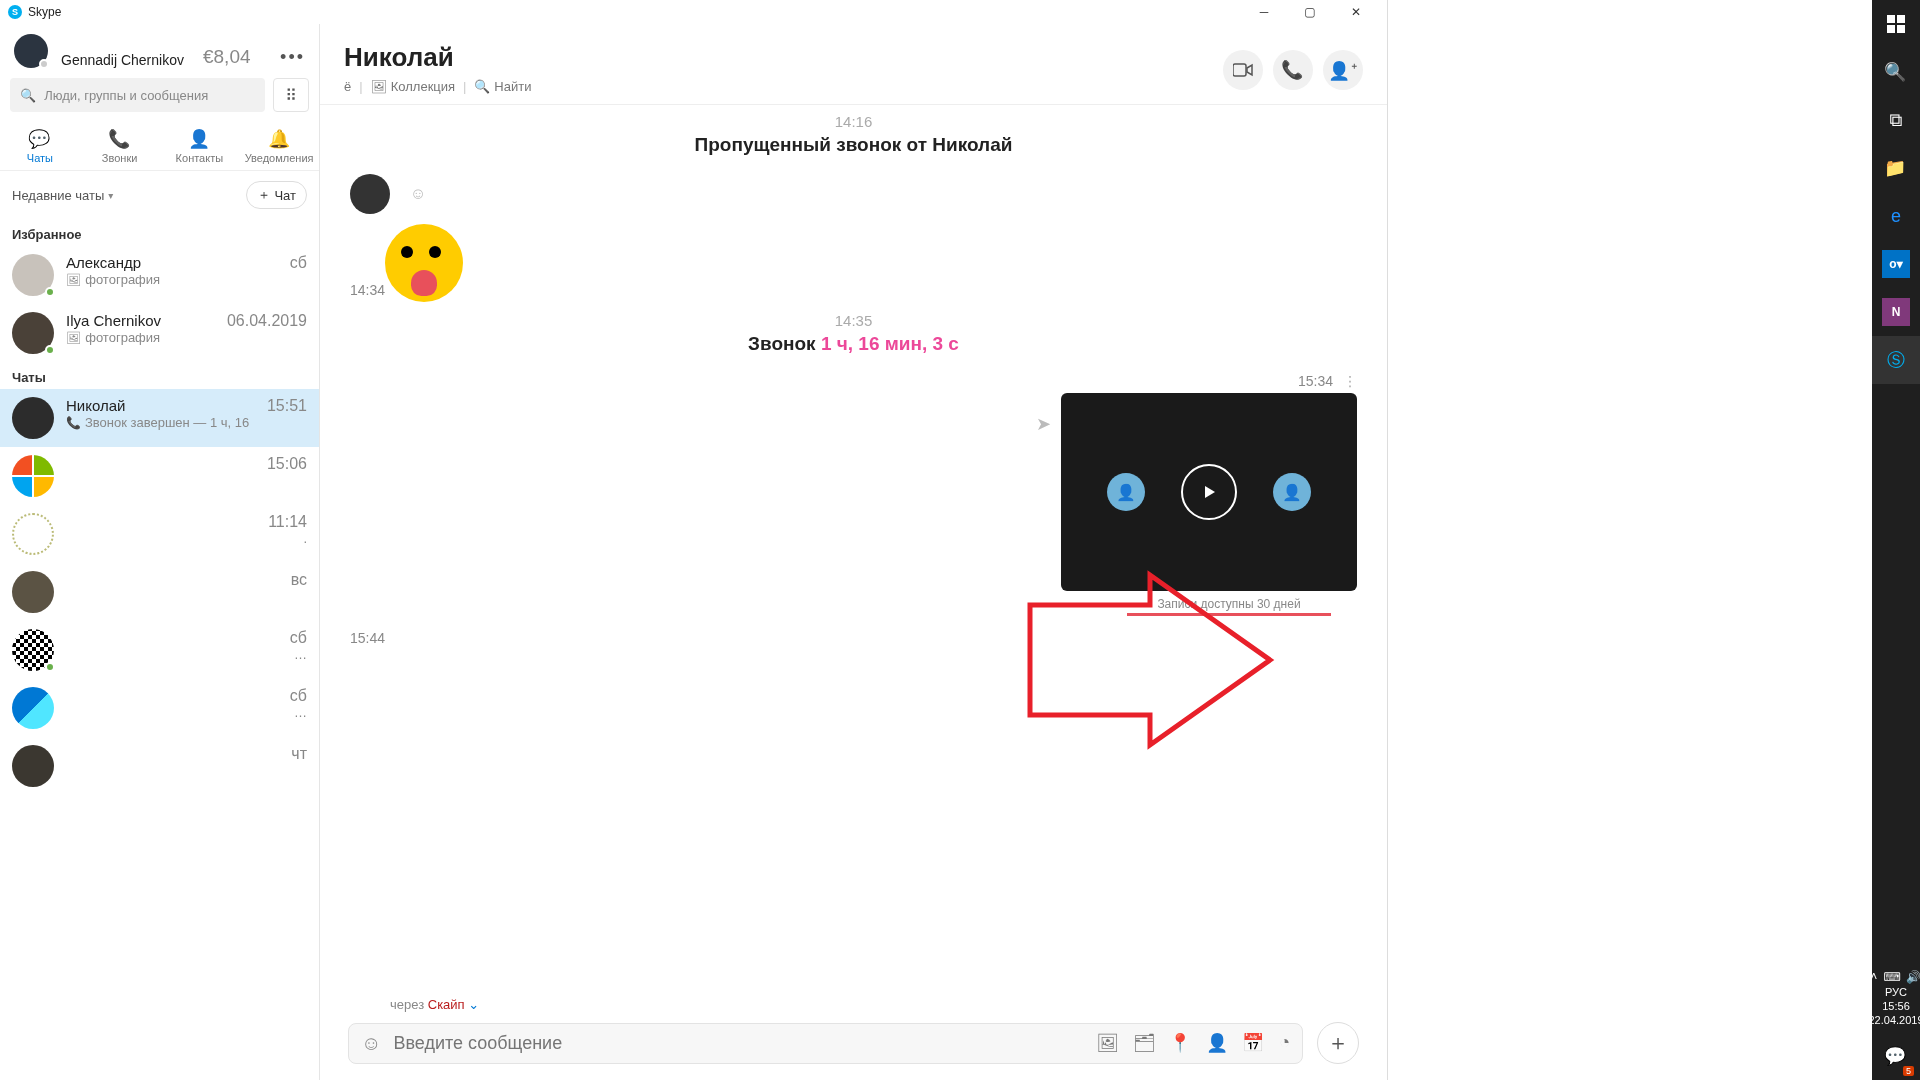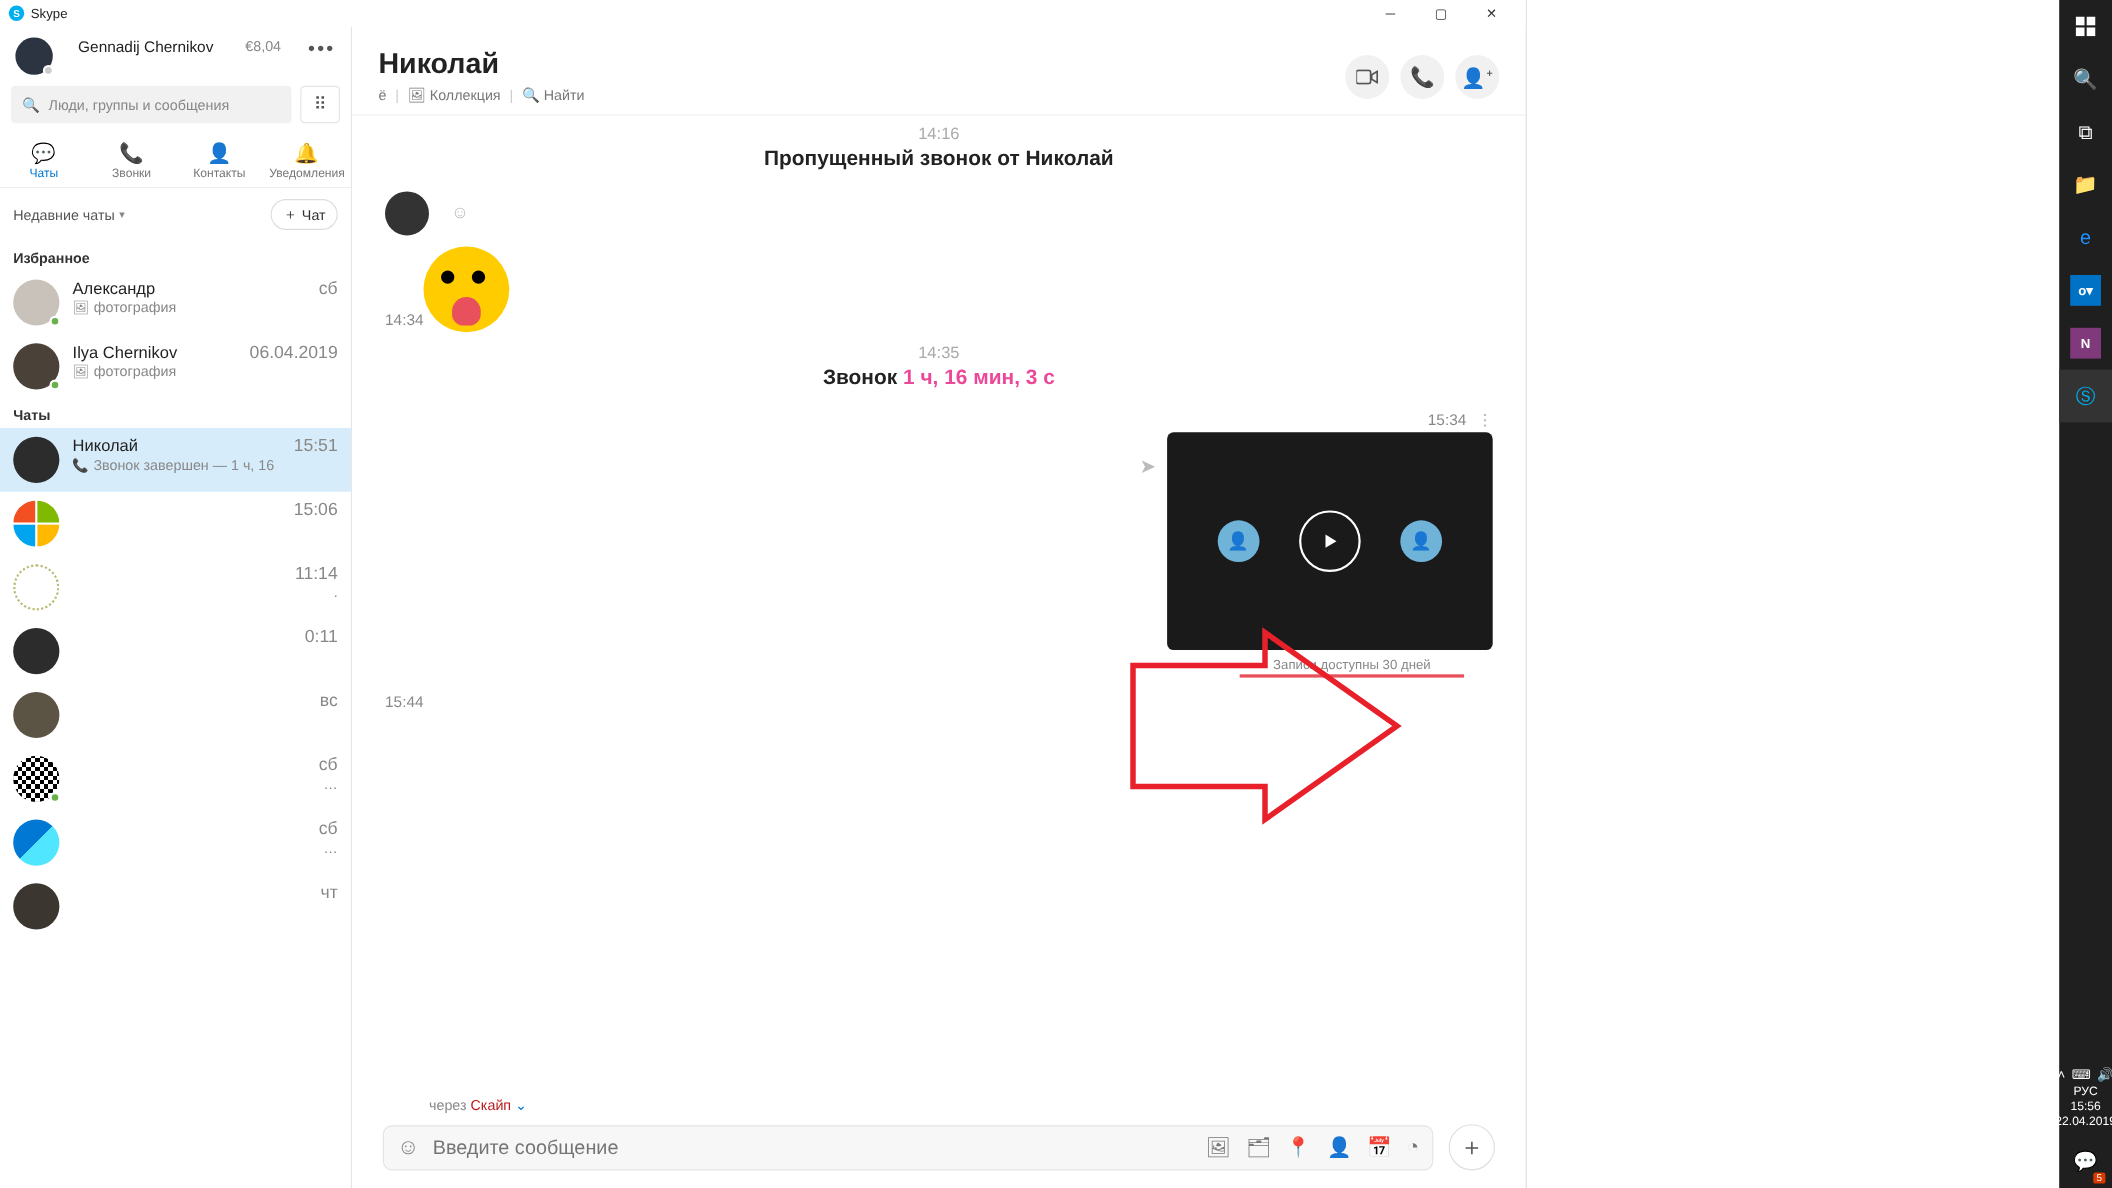--- a/index.html
+++ b/index.html
@@ -10,28 +10,28 @@
 .titlebar { height: 24px; display: flex; align-items: center; padding: 0 8px; background: #fff; }
 .titlebar .logo { width: 14px; height: 14px; background: #00aff0; border-radius: 50%; margin-right: 6px; display: flex; align-items: center; justify-content: center; color: #fff; font-size: 9px; font-weight: bold; }
 .titlebar .title { font-size: 12px; color: #222; }
 .titlebar .spacer { flex: 1; }
 .titlebar .winbtn { width: 46px; height: 24px; display: flex; align-items: center; justify-content: center; font-size: 12px; color: #333; }
 
 .main { flex: 1; display: flex; overflow: hidden; }
 
 .sidebar { width: 320px; display: flex; flex-direction: column; border-right: 1px solid #e5e5e5; background: #fff; }
 
-.profile-row { display: flex; align-items: flex-start; padding: 10px 14px; gap: 23px; }
+.profile-row { display: flex; align-items: flex-end; padding: 10px 14px; gap: 13px; }
 .avatar { width: 34px; height: 34px; border-radius: 50%; background: #3b4552; position: relative; }
 .avatar.sm { width: 42px; height: 42px; }
 .avatar.head { width: 34px; height: 34px; background: #2b3440; }
 .status-dot { position: absolute; bottom: -1px; right: -1px; width: 10px; height: 10px; border-radius: 50%; border: 2px solid #fff; }
 .status-dot.online { background: #6ab04c; }
 .profile-row .name { font-size: 14px; color: #222; }
-.profile-row .balance { font-size: 13px; color: #888; margin-left: 6px; }
+.profile-row .balance { font-size: 19px; color: #888; margin-left: 6px; }
 .profile-row .more { margin-left: auto; font-size: 18px; color: #555; letter-spacing: 2px; }
 
 .search-row { display: flex; gap: 8px; padding: 0 10px 8px 10px; }
 .search-box { flex: 1; display: flex; align-items: center; gap: 8px; background: #f1f1f1; border-radius: 4px; padding: 6px 10px; color: #888; font-size: 13px; }
 .dial-btn { width: 36px; height: 34px; display: flex; align-items: center; justify-content: center; background: #fff; border: 1px solid #e3e3e3; border-radius: 4px; font-size: 16px; color: #555; }
 
 .nav-tabs { display: flex; border-bottom: 1px solid #eee; }
 .nav-tab { flex: 1; display: flex; flex-direction: column; align-items: center; padding: 8px 0 6px; gap: 2px; color: #777; font-size: 11px; }
 .nav-tab.active { color: #0078d4; }
 .nav-tab .ico { font-size: 18px; }
@@ -246,29 +246,20 @@
           </div>
         </div>
       <div class="chat-item">
           <div class="avatar sm av-dotted"></div>
           <div class="col">
             <div class="row1">
               <span class="cname"></span>
               <span class="ctime">11:14</span>
             </div>
             <div class="row2" style="justify-content:flex-end">.</div>
-          </div>
-        </div>
-      <div class="chat-item">
-          <div class="avatar sm av-dark"></div>
-          <div class="col">
-            <div class="row1">
-              <span class="cname"></span>
-              <span class="ctime">0:11</span>
-            </div>
           </div>
         </div>
       <div class="chat-item">
           <div class="avatar sm av-dark2"></div>
           <div class="col">
             <div class="row1">
               <span class="cname"></span>
               <span class="ctime">вс</span>
             </div>
           </div>

